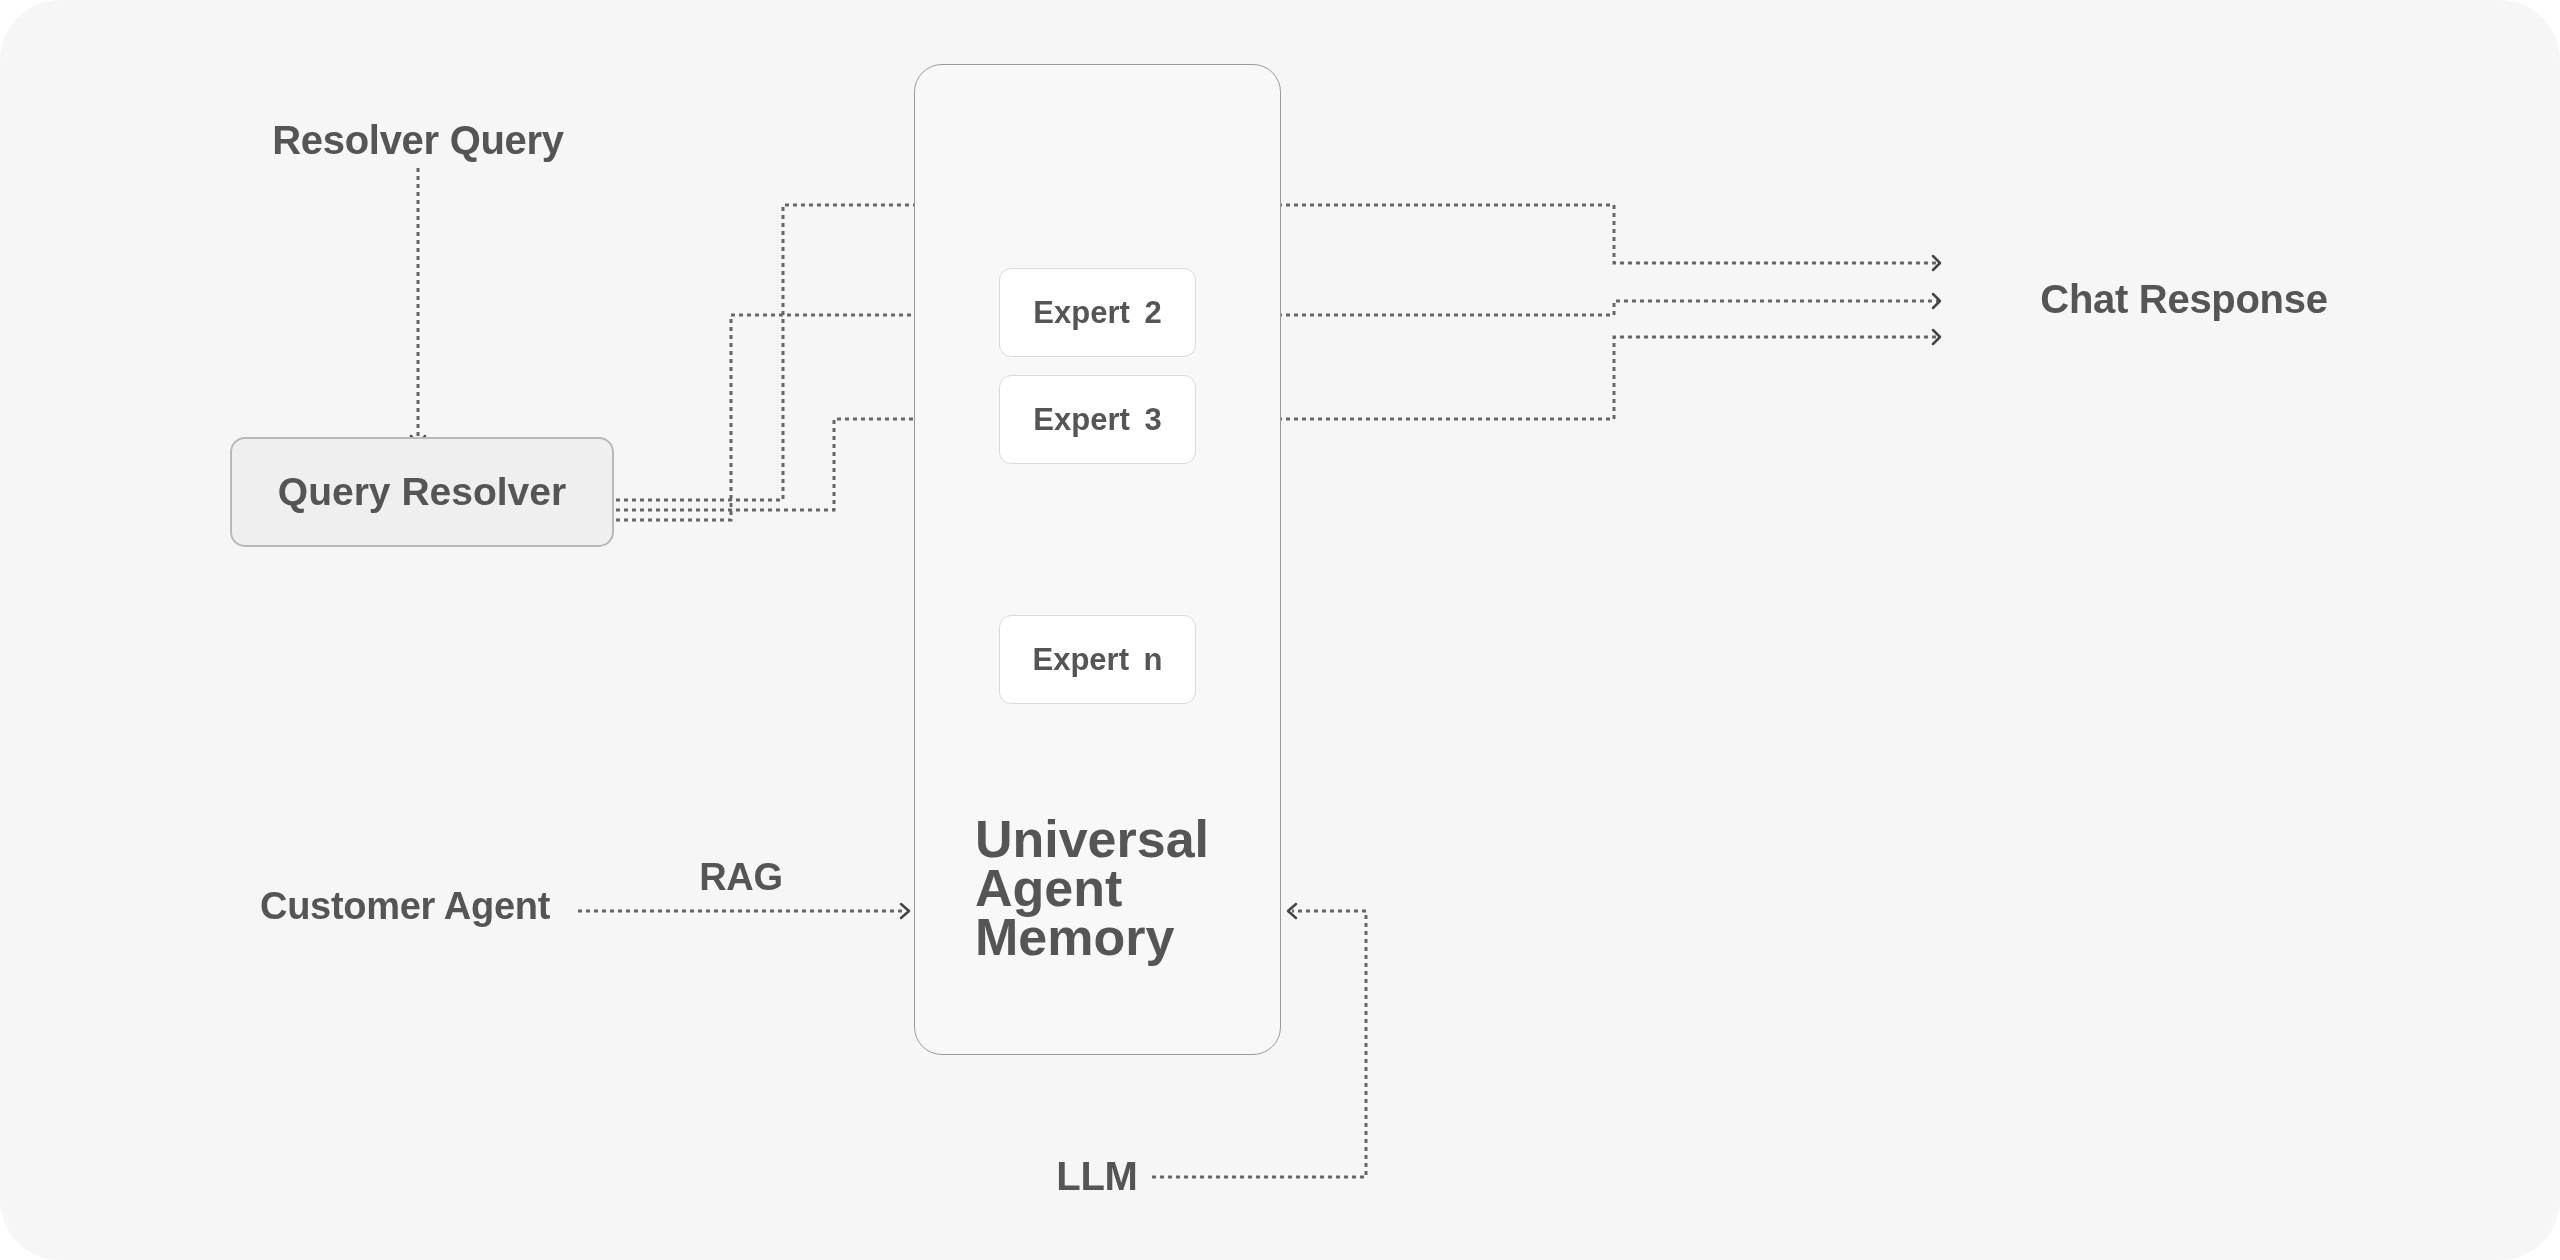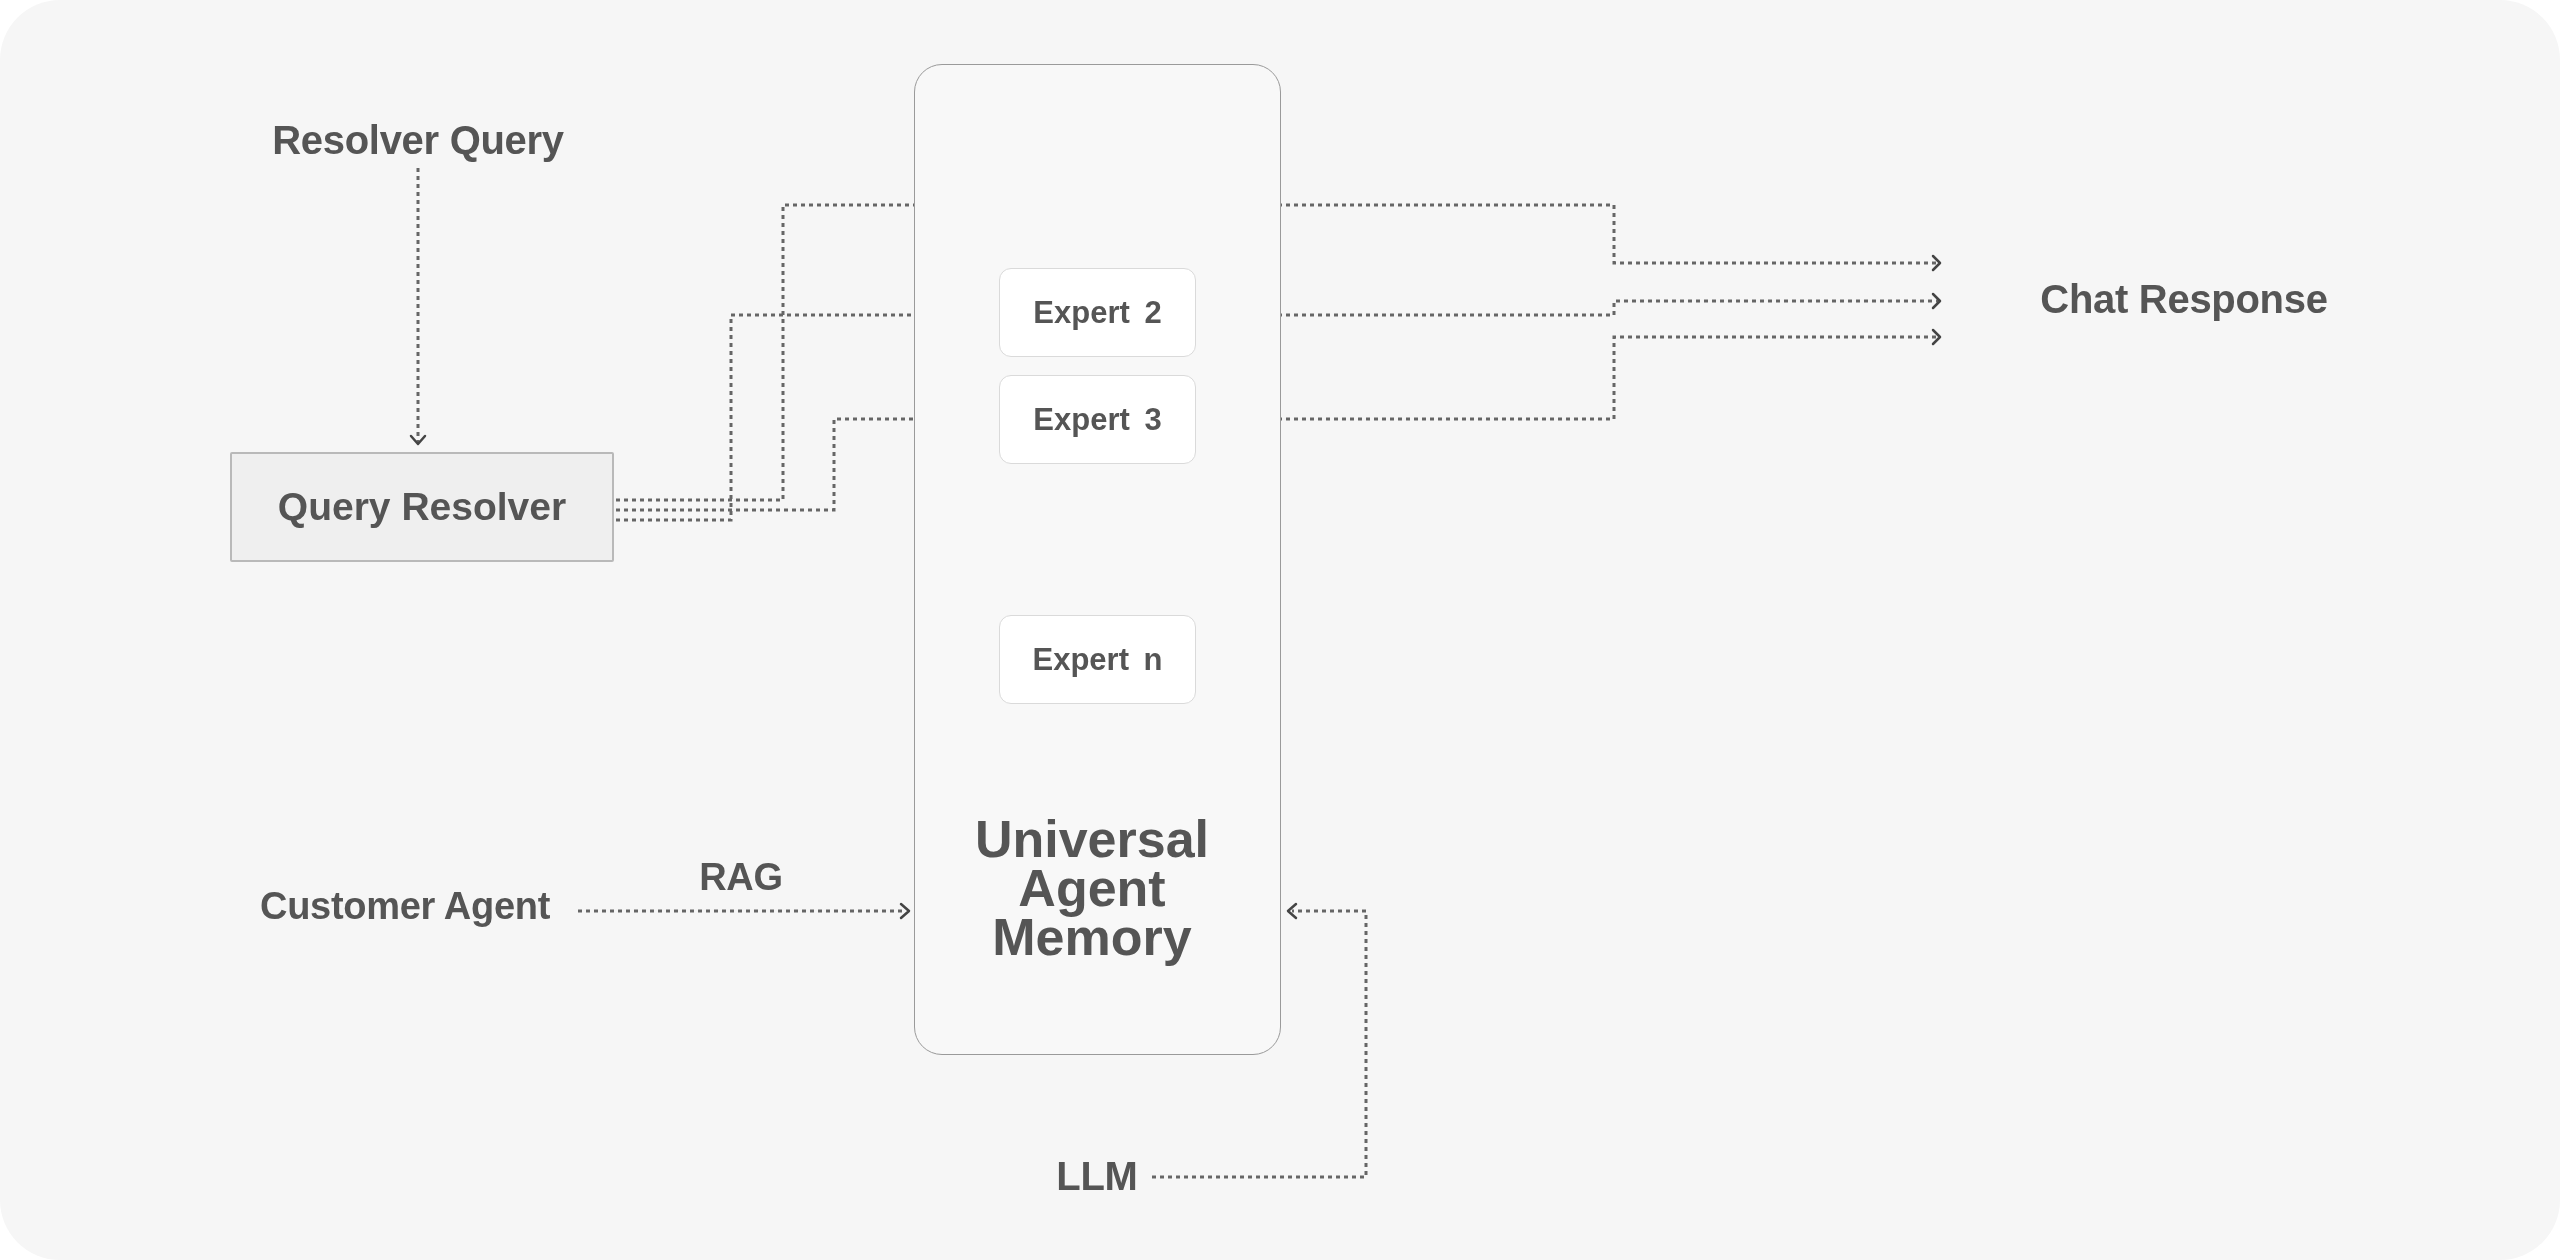--- a/index.html
+++ b/index.html
@@ -39,21 +39,21 @@
     }
     .memory-title {
       position: absolute;
       left: 1092px; top: 888px;
       transform: translate(-50%, -50%);
       font-family: "Liberation Sans", "DejaVu Sans", sans-serif;
       font-weight: 700;
       font-size: 52px;
       line-height: 49px;
       color: #555555;
-      text-align: center;
+      text-align: left;
       white-space: pre-line;
     }
     .expert {
       position: absolute;
       left: 999px;
       width: 197px; height: 89px;
       background: #ffffff;
       border: 1.5px solid #dadada;
       border-radius: 12px;
       box-sizing: border-box;
@@ -61,25 +61,25 @@
       align-items: center;
       justify-content: center;
       font-family: "Liberation Sans", "DejaVu Sans", sans-serif;
       font-weight: 700;
       font-size: 31px;
       color: #555555;
       word-spacing: 6px;
     }
     .resolver {
       position: absolute;
-      left: 230px; top: 452px;
+      left: 230px; top: 437px;
       width: 384px; height: 110px;
       background: #efefef;
       border: 2px solid #b9b9b9;
-      border-radius: 2px;
+      border-radius: 15px;
       box-sizing: border-box;
       display: flex;
       align-items: center;
       justify-content: center;
       font-family: "Liberation Sans", "DejaVu Sans", sans-serif;
       font-weight: 700;
       font-size: 39px;
       color: #555555;
     }
     svg.wires {

